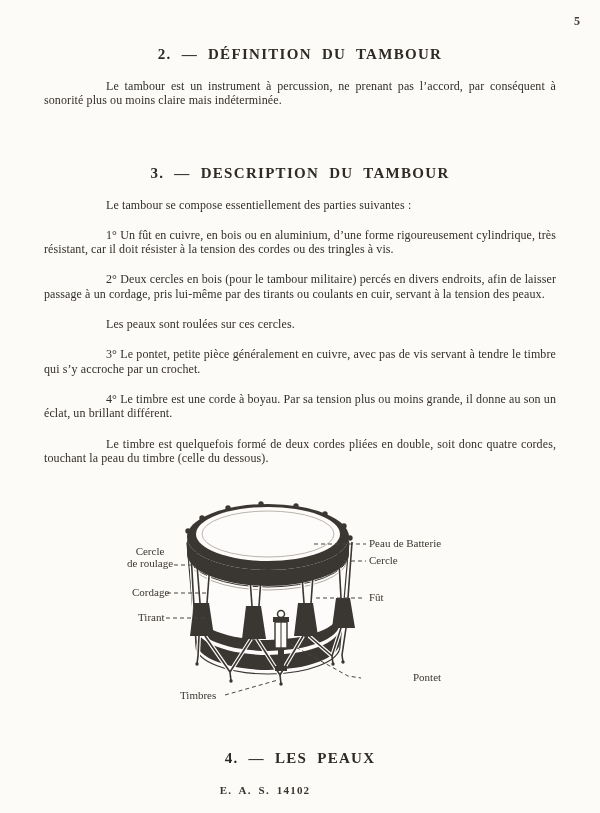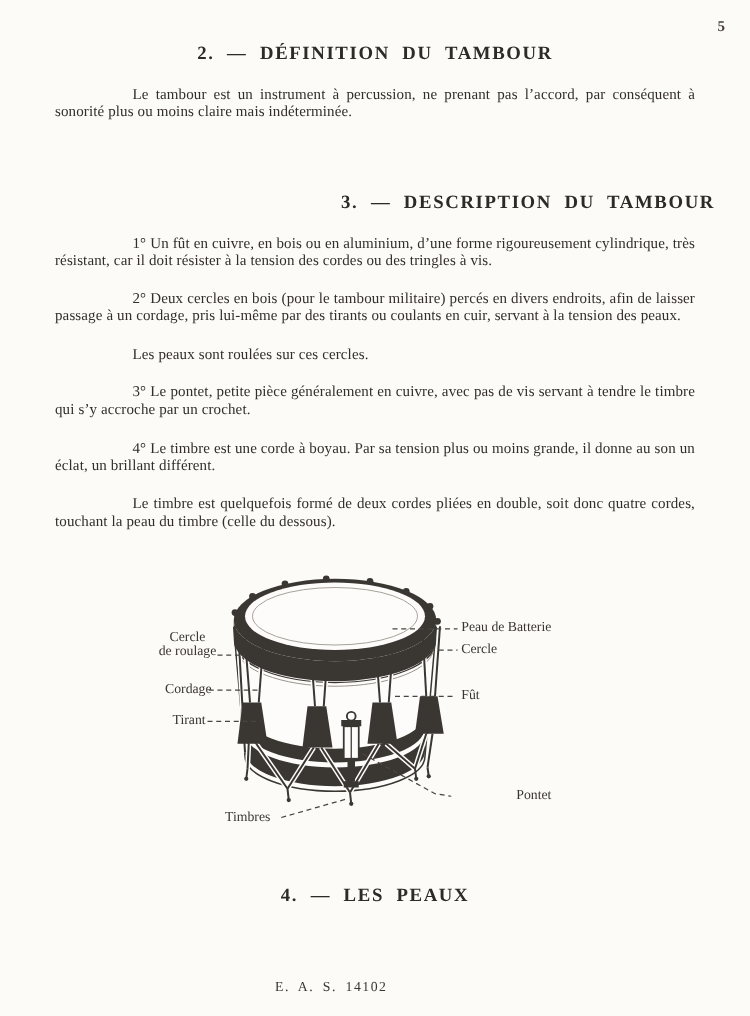--- a/index.html
+++ b/index.html
@@ -14,56 +14,57 @@
   }
   .pagenum {
     position:absolute; top:14px; right:20px;
     font-size:12px; color:#463c38; font-weight:700;
   }
   .content { position:absolute; left:28px; right:28px; top:0; }
   .h {
     margin:0; font-size:15px; font-weight:700; text-align:center;
     letter-spacing:1.3px; word-spacing:5px; color:#2e2a25;
   }
-  .h2 { margin-top:35px; }
-  .h3 { margin-top:57px;text-align:right; }
+  .h2 { margin-top:46px; }
+  .h3 { margin-top:57px; }
   .h4 { margin-top:32px; }
   p.body {
     margin:16px; font-size:12px; line-height:14.3px;
     text-align:justify; text-indent:62px; letter-spacing:0.1px;
     color:#332e29;
   }
   .mt6 { margin-top:6px; }
   .mt1 { margin-top:1px; }
   .figure { position:relative; height:220px; margin-top:33px; }
   .figure svg { position:absolute; left:0; top:0; }
   .flabel {
     position:absolute; font-size:11px; line-height:11.5px;
     color:#3b352f; white-space:nowrap;
   }
   .flabel .ln { display:block; text-align:center; }
   .footer {
     position:absolute; top:784px; left:0; width:530px;
     text-align:center; font-size:11px; letter-spacing:1.2px;
-    word-spacing:3px; color:#3b352f; font-weight:400;
+    word-spacing:3px; color:#3b352f; font-weight:700;
   }
 </style>
 </head>
 <body>
 
 <div class="page">
 
   <div class="pagenum">5</div>
 
   <div class="content">
 
     <h2 class="h h2">2. — DÉFINITION DU TAMBOUR</h2>
     <p class="body mt6">Le tambour est un instrument à percussion, ne prenant pas l’accord, par conséquent à sonorité plus ou moins claire mais indéterminée.</p>
 
     <h2 class="h h3">3. — DESCRIPTION DU TAMBOUR</h2>
+    <p class="body mt6">Le tambour se compose essentiellement des parties suivantes :</p>
     <p class="body mt1">1° Un fût en cuivre, en bois ou en aluminium, d’une forme rigoureusement cylindrique, très résistant, car il doit résister à la tension des cordes ou des tringles à vis.</p>
     <p class="body mt1">2° Deux cercles en bois (pour le tambour militaire) percés en divers endroits, afin de laisser passage à un cordage, pris lui-même par des tirants ou coulants en cuir, servant à la tension des peaux.</p>
     <p class="body mt1">Les peaux sont roulées sur ces cercles.</p>
     <p class="body mt1">3° Le pontet, petite pièce généralement en cuivre, avec pas de vis servant à tendre le timbre qui s’y accroche par un crochet.</p>
     <p class="body mt1">4° Le timbre est une corde à boyau. Par sa tension plus ou moins grande, il donne au son un éclat, un brillant différent.</p>
     <p class="body mt1">Le timbre est quelquefois formé de deux cordes pliées en double, soit donc quatre cordes, touchant la peau du timbre (celle du dessous).</p>
 
     <div class="figure">
       <svg width="544" height="220" viewBox="0 0 544 220">
 

